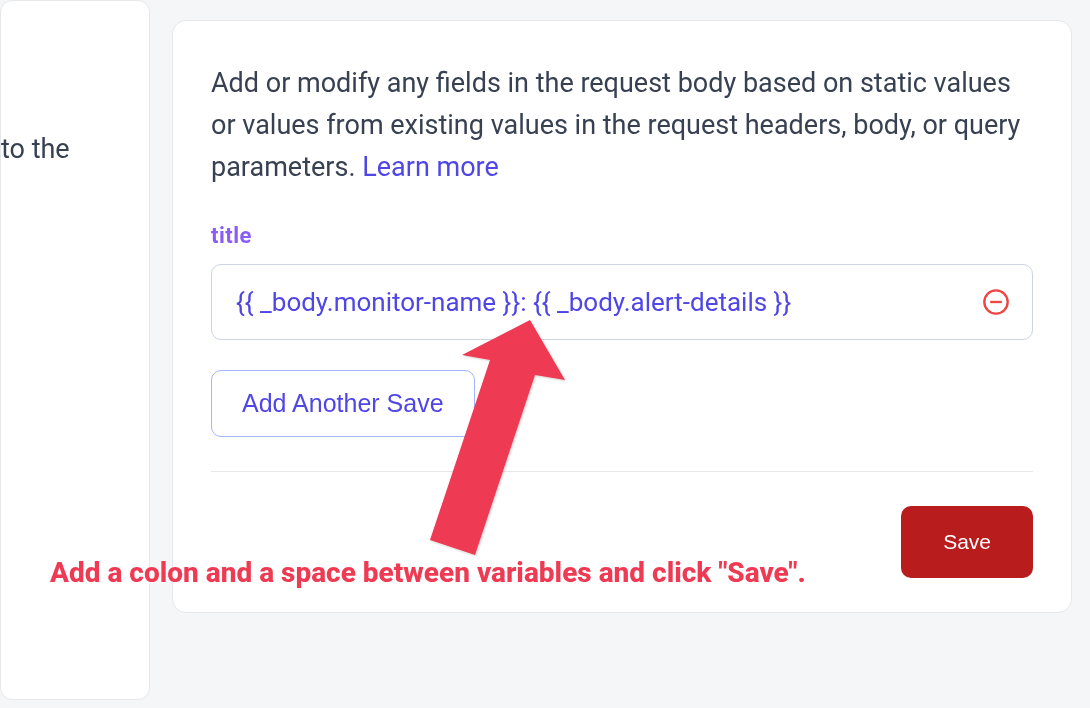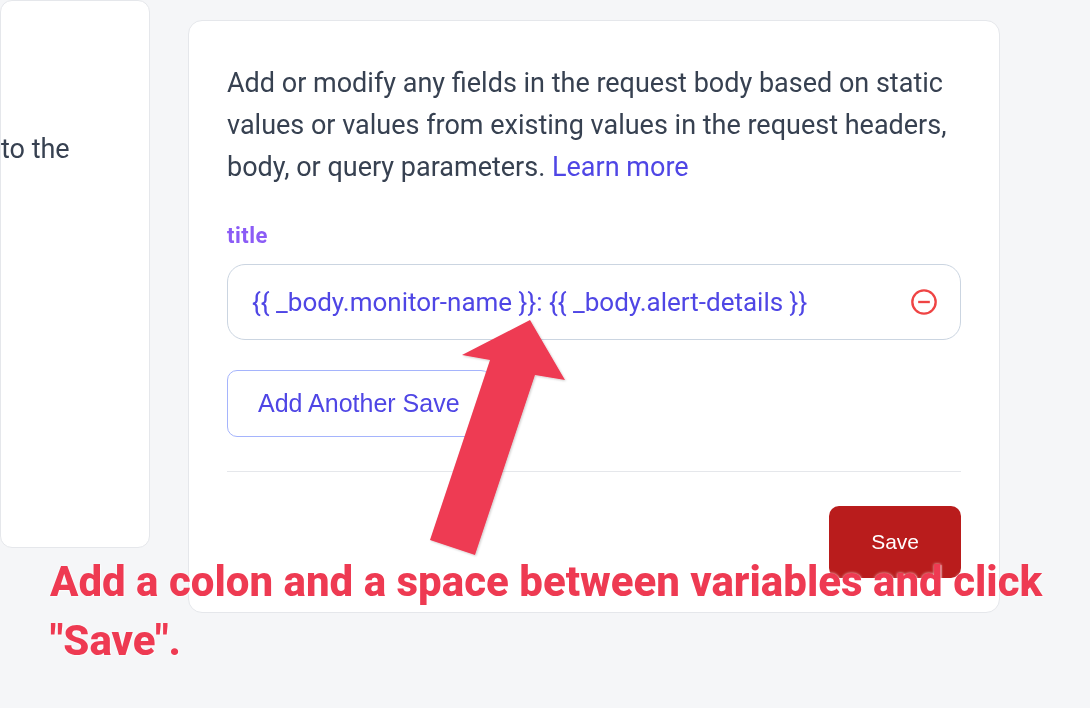--- a/index.html
+++ b/index.html
@@ -13,39 +13,39 @@
       width: 1090px;
       height: 708px;
       overflow: hidden;
       position: relative;
     }
     .left-panel {
       position: absolute;
       left: 0;
       top: 0;
       width: 150px;
-      height: 548px;
+      height: 700px;
       background: #fff;
       border: 1px solid #e5e7eb;
       border-radius: 12px;
       padding: 20px;
     }
     .left-panel-text {
       position: absolute;
       top: 130px;
       left: 0;
       font-size: 27px;
       color: #374151;
       line-height: 1.4;
     }
     .main-panel {
       position: absolute;
-      left: 188px;
+      left: 172px;
       top: 20px;
-      width: 812px;
+      width: 900px;
       background: #fff;
       border: 1px solid #e5e7eb;
       border-radius: 14px;
       padding: 42px 38px 34px 38px;
     }
     .description {
       font-size: 27px;
       color: #374151;
       line-height: 1.55;
       margin-bottom: 34px;
@@ -58,21 +58,21 @@
       font-size: 22px;
       font-weight: 700;
       color: #8b5cf6;
       letter-spacing: 0.5px;
       margin-bottom: 16px;
     }
     .input-wrapper {
       position: relative;
       width: 100%;
       border: 1.5px solid #cbd5e1;
-      border-radius: 18px;
+      border-radius: 10px;
       padding: 22px 60px 22px 24px;
       margin-bottom: 30px;
       text-decoration: underline;
     }
     .input-text {
       font-size: 26px;
       color: #4f46e5;
       font-family: inherit;
       border: none;
       outline: none;
@@ -115,21 +115,21 @@
       font-weight: 500;
       border: none;
       border-radius: 10px;
       padding: 24px 42px;
       cursor: pointer;
     }
     .annotation {
       position: absolute;
       left: 50px;
       top: 553px;
-      font-size: 42px;
+      font-size: 28px;
       font-weight: 800;
       color: #ee3a52;
       line-height: 1.4;
       text-shadow: 0 0 3px rgba(255,255,255,0.8), 1px 1px 1px rgba(255,255,255,0.6);
       z-index: 100;
       pointer-events: none;
     }
     .arrow {
       position: absolute;
       left: 370px;

